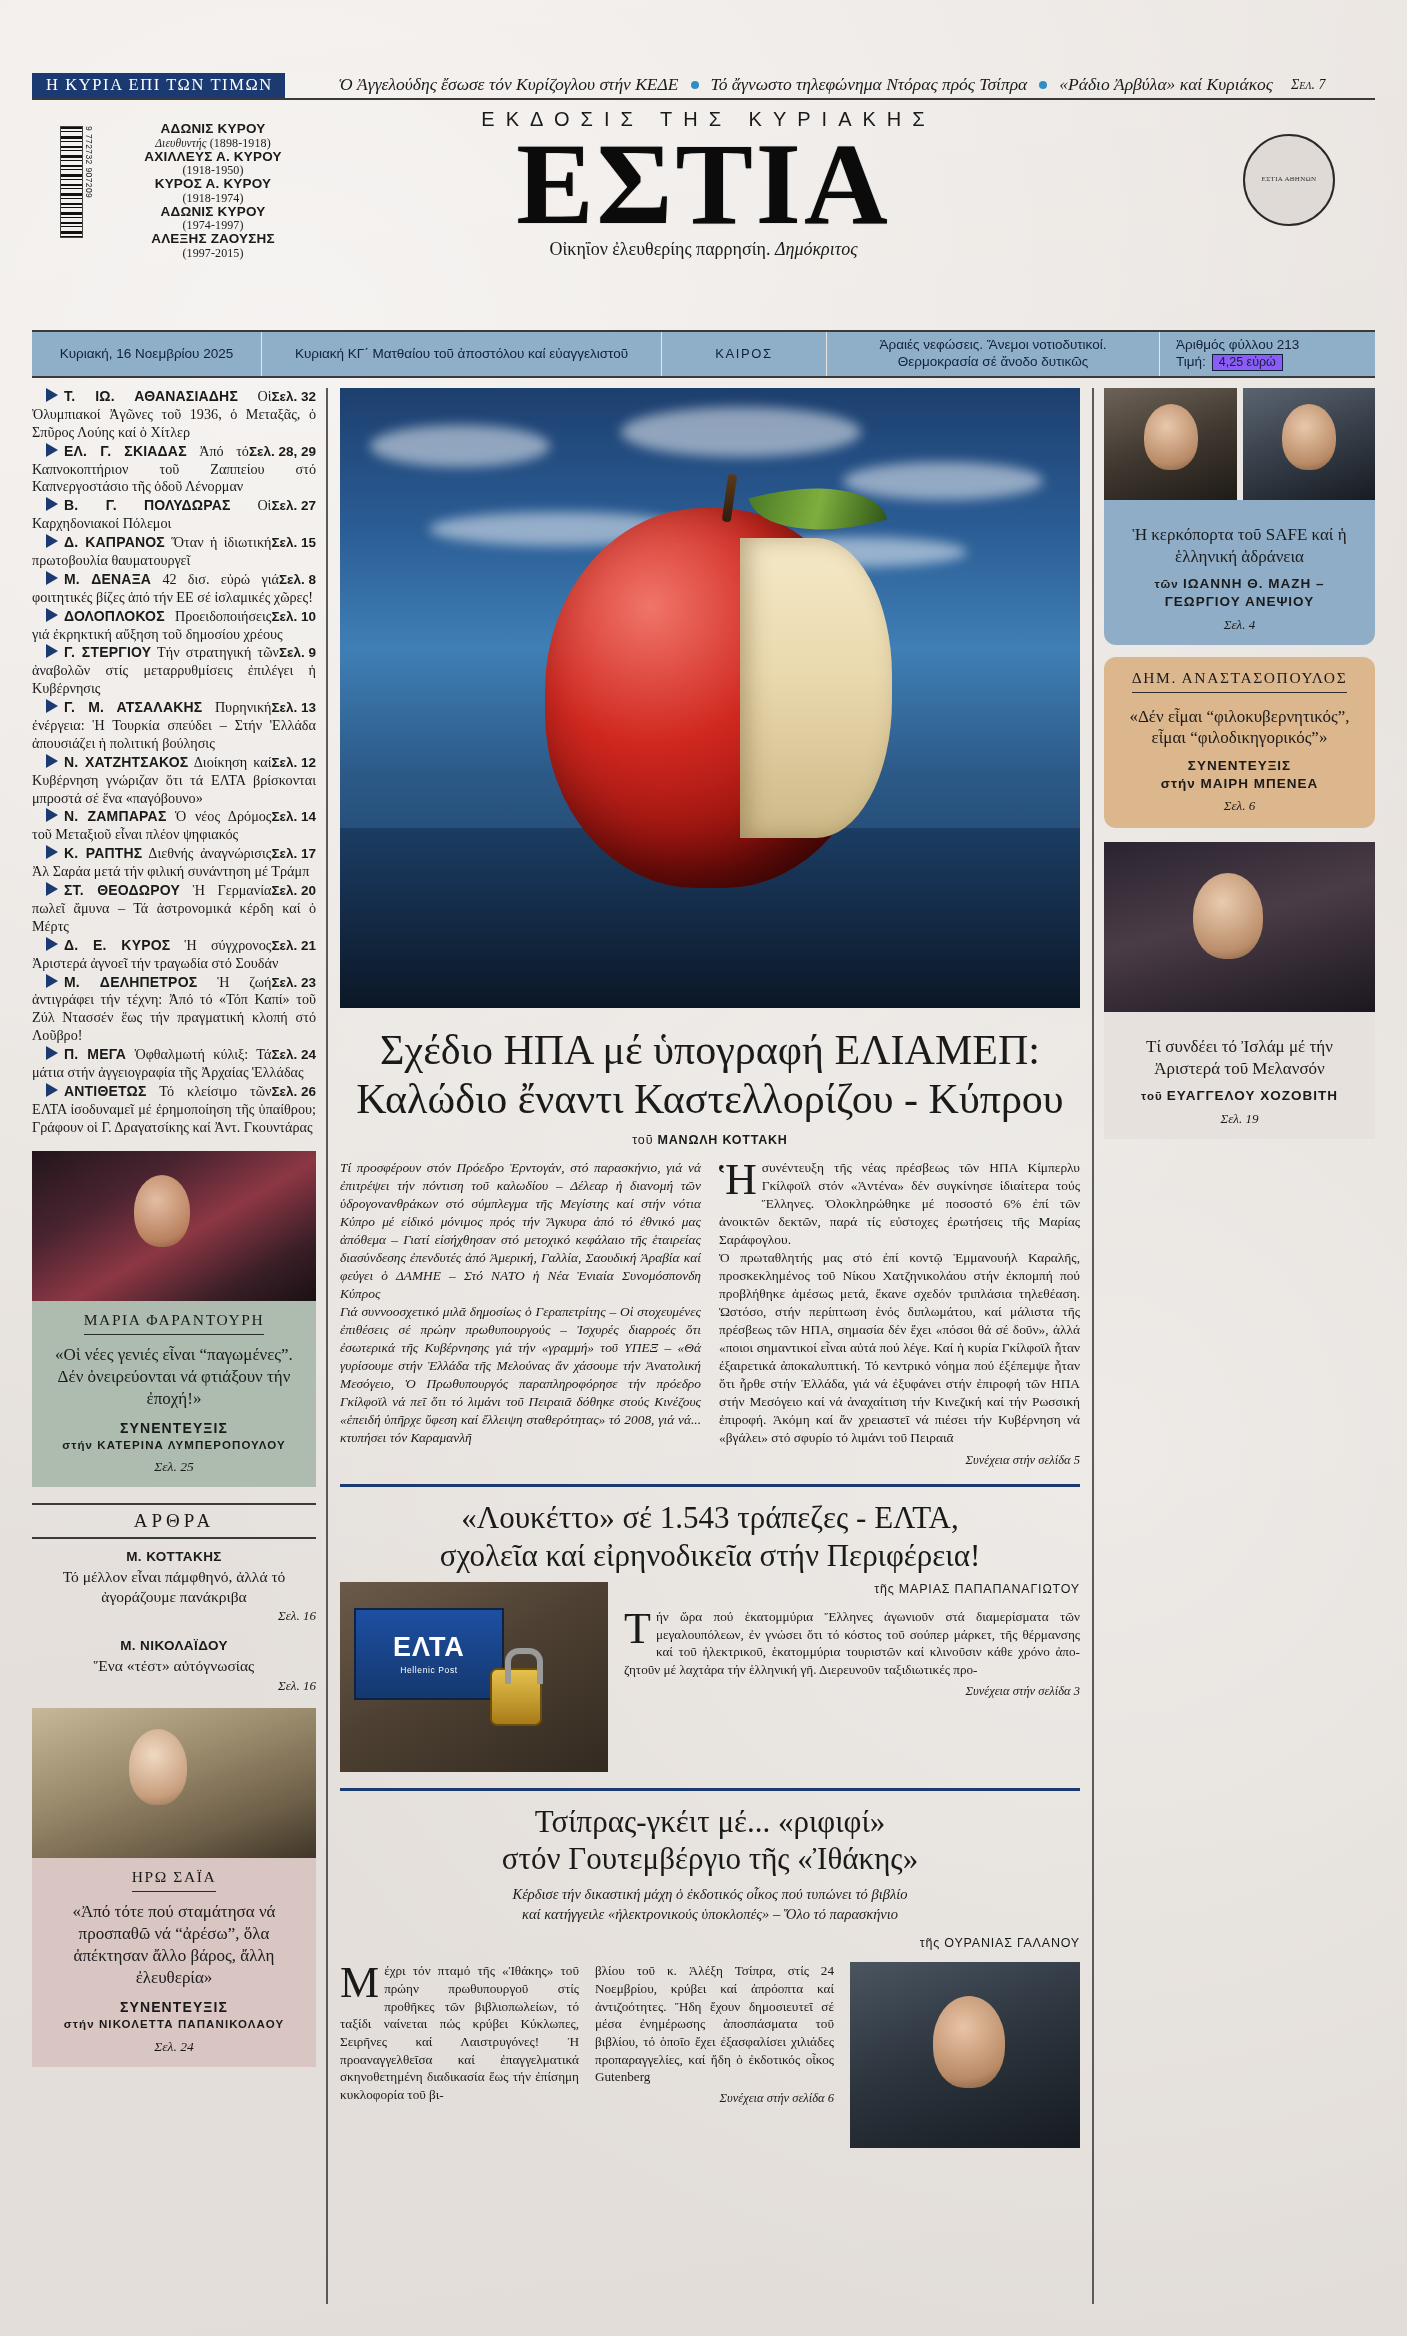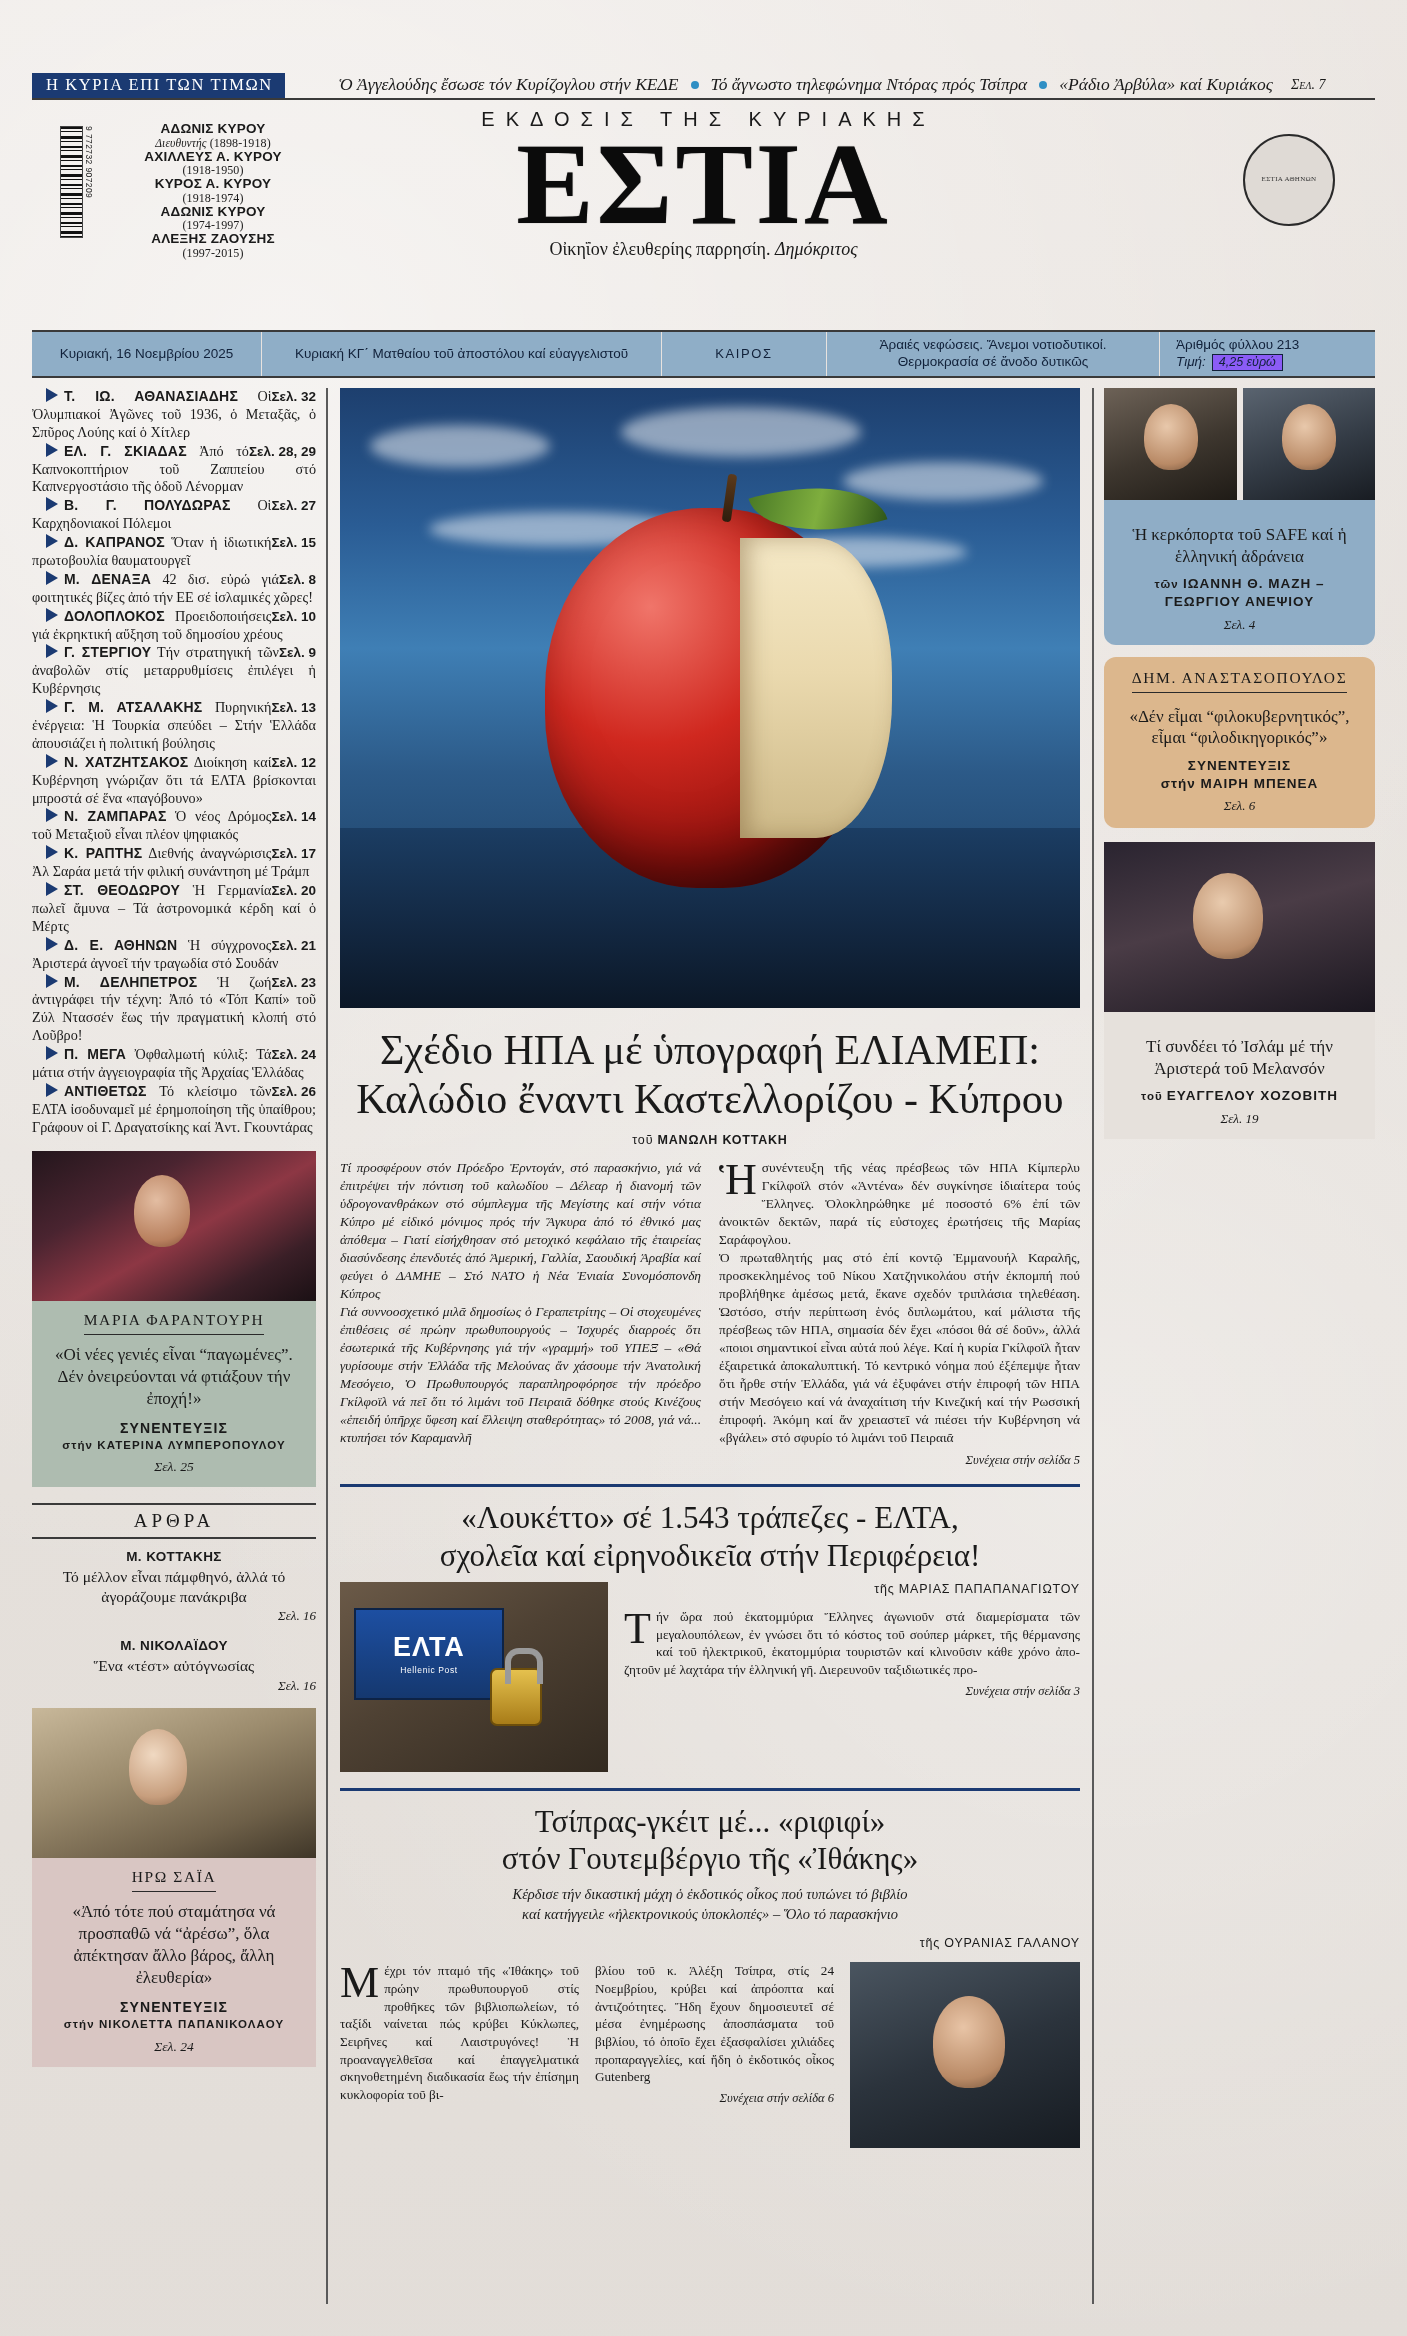--- a/index.html
+++ b/index.html
@@ -107,21 +107,21 @@
     align-items: center; justify-content: center;
     font-family: "Liberation Sans", sans-serif; font-size: 13.5px; color: #11213a;
     border-right: 1px solid #e8e3df; padding: 0 6px; line-height: 1.25;
   }
   .db-cell:last-child { border-right: none; }
   .db-date { width: 230px; }
   .db-saint { width: 400px; }
   .db-kairos { width: 165px; letter-spacing: 1.6px; font-size: 13px; }
   .db-weather { flex: 1; }
   .db-issue { width: 215px; align-items: flex-start; padding-left: 16px; }
-  .db-issue-row { display: flex; align-items: center; gap: 6px; font-style: italic; }
+  .db-issue-row { display: flex; align-items: center; gap: 6px; }
   .price-box { border: 1.5px solid #11213a; background: #8b5cf6; padding: 0 6px; font-size: 12.5px; }
 
   
   .grid { position: absolute; left: 32px; top: 388px; width: 1343px; height: 1916px; display: flex; gap: 0; }
   .col-left { width: 296px; border-right: 2px solid #5a5a5a; padding-right: 10px; }
   .col-mid { width: 764px; padding: 0 12px; }
   .col-right { width: 283px; border-left: 2px solid #5a5a5a; padding-left: 10px; }
 
   
   .index-list { font-size: 14.2px; line-height: 1.26; text-align: justify; }
@@ -377,21 +377,21 @@
         <div class="idx-item"><span class="tri"></span><span class="idx-page">Σελ. 27</span><span class="idx-author">Β. Γ. ΠΟΛΥΔΩΡΑΣ</span> <span>Οἱ Καρχηδονιακοί Πόλεμοι</span></div>
         <div class="idx-item"><span class="tri"></span><span class="idx-page">Σελ. 15</span><span class="idx-author">Δ. ΚΑΠΡΑΝΟΣ</span> <span>Ὅταν ἡ ἰδιωτική πρωτοβουλία θαυματουργεῖ</span></div>
         <div class="idx-item"><span class="tri"></span><span class="idx-page">Σελ. 8</span><span class="idx-author">Μ. ΔΕΝΑΞΑ</span> <span>42 δισ. εὐρώ γιά φοιτητικές βίζες ἀπό τήν ΕΕ σέ ἰσλαμικές χῶρες!</span></div>
         <div class="idx-item"><span class="tri"></span><span class="idx-page">Σελ. 10</span><span class="idx-author">ΔΟΛΟΠΛΟΚΟΣ</span> <span>Προειδοποιήσεις γιά ἐκρηκτική αὔξηση τοῦ δημοσίου χρέους</span></div>
         <div class="idx-item"><span class="tri"></span><span class="idx-page">Σελ. 9</span><span class="idx-author">Γ. ΣΤΕΡΓΙΟΥ</span> <span>Τήν στρατηγική τῶν ἀναβολῶν στίς μεταρρυθμίσεις ἐπιλέγει ἡ Κυβέρνησις</span></div>
         <div class="idx-item"><span class="tri"></span><span class="idx-page">Σελ. 13</span><span class="idx-author">Γ. Μ. ΑΤΣΑΛΑΚΗΣ</span> <span>Πυρηνική ἐνέργεια: Ἡ Τουρκία σπεύδει – Στήν Ἑλλάδα ἀπουσιάζει ἡ πολιτική βούλησις</span></div>
         <div class="idx-item"><span class="tri"></span><span class="idx-page">Σελ. 12</span><span class="idx-author">Ν. ΧΑΤΖΗΤΣΑΚΟΣ</span> <span>Διοίκηση καί Κυβέρνηση γνώριζαν ὅτι τά ΕΛΤΑ βρίσκονται μπροστά σέ ἕνα «παγόβουνο»</span></div>
         <div class="idx-item"><span class="tri"></span><span class="idx-page">Σελ. 14</span><span class="idx-author">Ν. ΖΑΜΠΑΡΑΣ</span> <span>Ὁ νέος Δρόμος τοῦ Μεταξιοῦ εἶναι πλέον ψηφιακός</span></div>
         <div class="idx-item"><span class="tri"></span><span class="idx-page">Σελ. 17</span><span class="idx-author">Κ. ΡΑΠΤΗΣ</span> <span>Διεθνής ἀναγνώρισις Ἀλ Σαράα μετά τήν φιλική συνάντηση μέ Τράμπ</span></div>
         <div class="idx-item"><span class="tri"></span><span class="idx-page">Σελ. 20</span><span class="idx-author">ΣΤ. ΘΕΟΔΩΡΟΥ</span> <span>Ἡ Γερμανία πωλεῖ ἄμυνα – Τά ἀστρονομικά κέρδη καί ὁ Μέρτς</span></div>
-        <div class="idx-item"><span class="tri"></span><span class="idx-page">Σελ. 21</span><span class="idx-author">Δ. Ε. ΑΘΗΝΩΝ</span> <span>Ἡ σύγχρονος Ἀριστερά ἀγνοεῖ τήν τραγωδία στό Σουδάν</span></div>
+        <div class="idx-item"><span class="tri"></span><span class="idx-page">Σελ. 21</span><span class="idx-author">Δ. Ε. ΚΥΡΟΣ</span> <span>Ἡ σύγχρονος Ἀριστερά ἀγνοεῖ τήν τραγωδία στό Σουδάν</span></div>
         <div class="idx-item"><span class="tri"></span><span class="idx-page">Σελ. 23</span><span class="idx-author">Μ. ΔΕΛΗΠΕΤΡΟΣ</span> <span>Ἡ ζωή ἀντιγράφει τήν τέχνη: Ἀπό τό «Τόπ Καπί» τοῦ Ζύλ Ντασσέν ἕως τήν πραγματική κλοπή στό Λοῦβρο!</span></div>
         <div class="idx-item"><span class="tri"></span><span class="idx-page">Σελ. 24</span><span class="idx-author">Π. ΜΕΓΑ</span> <span>Ὀφθαλμωτή κύλιξ: Τά μάτια στήν ἀγγειογραφία τῆς Ἀρχαίας Ἑλλάδας</span></div>
         <div class="idx-item"><span class="tri"></span><span class="idx-page">Σελ. 26</span><span class="idx-author">ΑΝΤΙΘΕΤΩΣ</span> <span>Τό κλείσιμο τῶν ΕΛΤΑ ἰσοδυναμεῖ μέ ἐρημοποίηση τῆς ὑπαίθρου; Γράφουν οἱ Γ. Δραγατσίκης καί Ἀντ. Γκουντάρας</span></div>
       </div>
 
       <div class="promo">
         <div class="promo-photo ph-faradouri"></div>
         <div class="promo-body promo-green">
           <div class="promo-name">ΜΑΡΙΑ ΦΑΡΑΝΤΟΥΡΗ</div>
           <div class="promo-quote">«Οἱ νέες γενιές εἶναι “παγωμένες”. Δέν ὀνειρεύονται νά φτιάξουν τήν ἐποχή!»</div>

